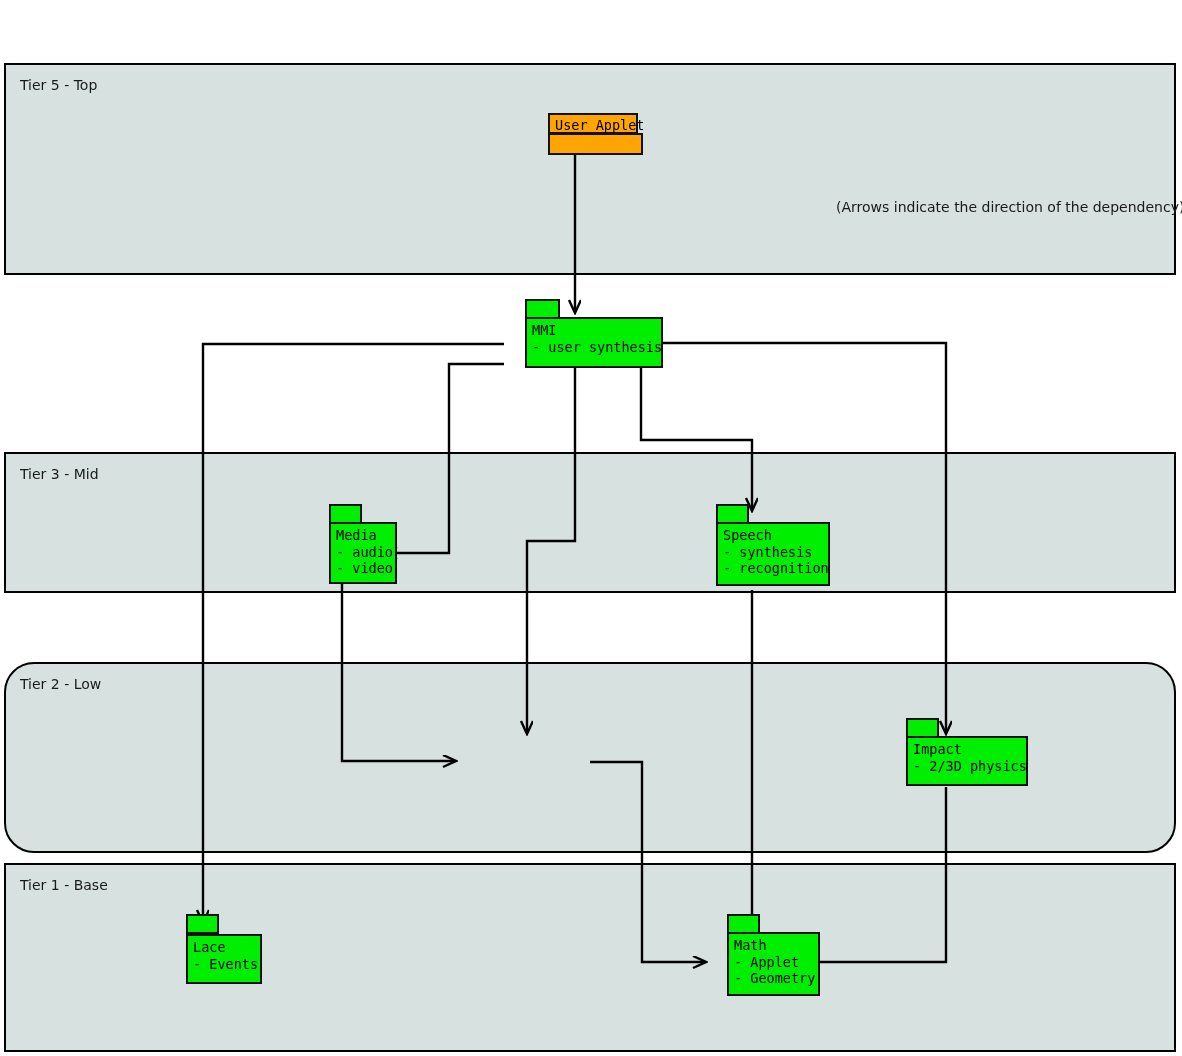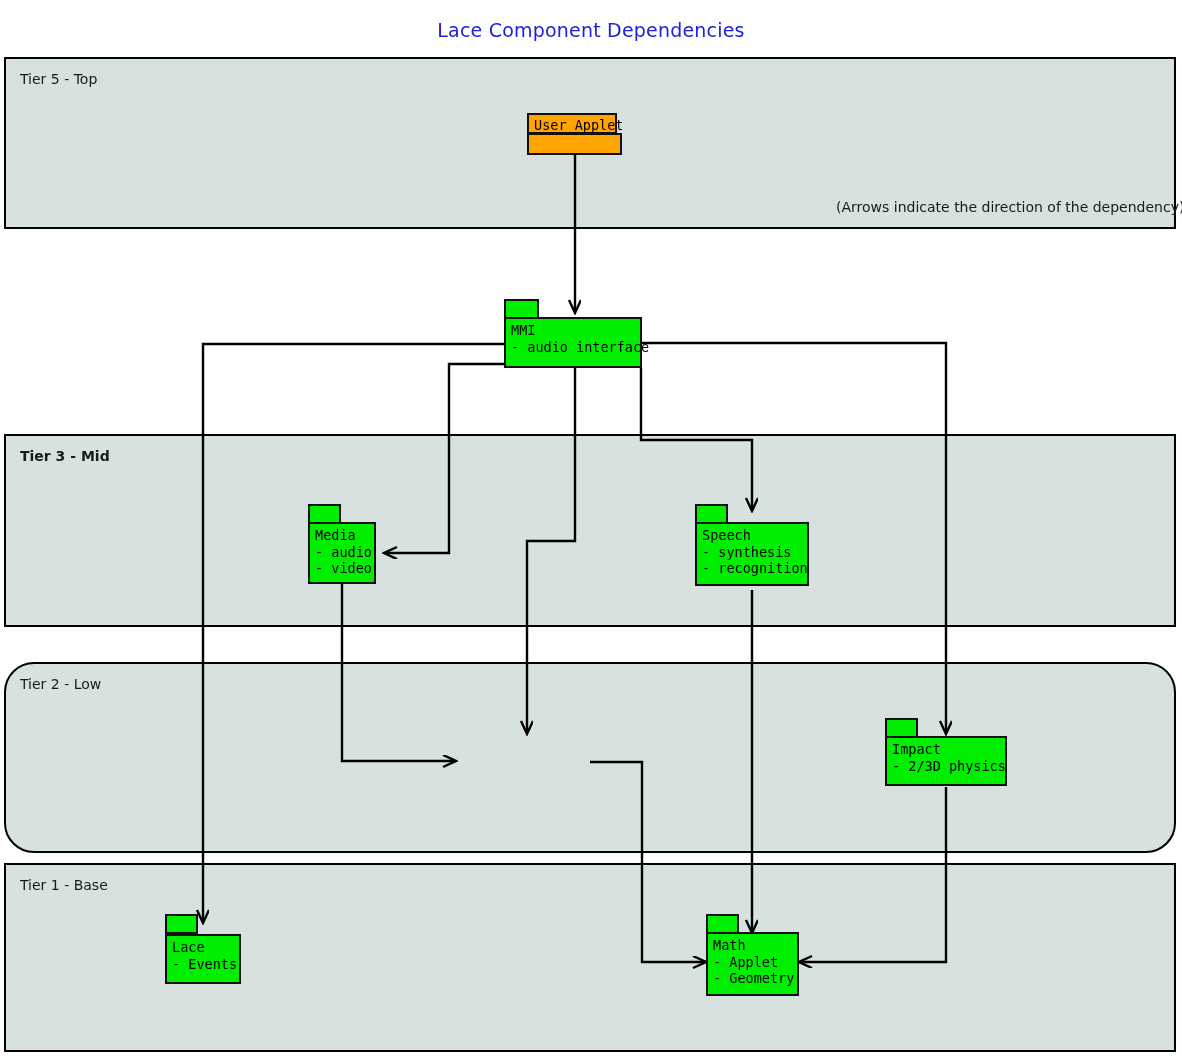--- a/index.html
+++ b/index.html
@@ -57,20 +57,21 @@
   #wires {
     position: absolute;
     left: 0; top: 0;
     width: 1182px; height: 1056px;
     z-index: 4;
     pointer-events: none;
   }
   .pkg {
     position: absolute;
     z-index: 7;
+    margin-left: 21px;
   }
   .pkg-tab {
     position: absolute;
     left: 0;
     top: 0;
     border: 2px solid #111111;
     box-sizing: border-box;
     background: #00ee00;
   }
   .pkg-body {
@@ -104,28 +105,27 @@
     color: #000000;
     padding: 2px 0 0 5px;
     white-space: pre;
   }
 </style>
 </head>
 <body>
 
 <div id="canvas">
 
-  <div id="diagram-title">Lace Component Dependencies</div>
-
-  <div class="tier" id="band-tier5" style="top:57px; height:172px;">
+
+  <div class="tier" id="band-tier5" style="top:63px; height:212px;">
     <span class="tier-label">Tier 5 - Top</span>
   </div>
 
 
-  <div class="tier" id="band-tier3" style="top:434px; height:193px;font-weight:bold;">
+  <div class="tier" id="band-tier3" style="top:452px; height:141px;">
     <span class="tier-label">Tier 3 - Mid</span>
   </div>
 
   <div class="tier" id="band-tier2" style="top:662px; height:191px;border-radius:30px;">
     <span class="tier-label">Tier 2 - Low</span>
   </div>
 
   <div class="tier" id="band-tier1" style="top:863px; height:189px;">
     <span class="tier-label">Tier 1 - Base</span>
   </div>
@@ -164,21 +164,21 @@
   </svg>
 
   <div class="pkg orange inverted" id="pkg-user-applet" style="left:527px; top:113px; width:95px; height:42px;">
     <div class="pkg-label-top" style="width:90px; height:21px;">User Applet</div>
     <div class="pkg-body" style="top:20px; width:95px; height:22px;"></div>
   </div>
 
   <div class="pkg" id="pkg-mmi" style="left:504px; top:299px; width:138px; height:69px;">
     <div class="pkg-tab" style="width:35px; height:20px;"></div>
     <div class="pkg-body" style="top:18px; width:138px; height:51px;">MMI
-- audio interface</div>
+- user synthesis</div>
   </div>
 
   <div class="pkg" id="pkg-media" style="left:308px; top:504px; width:68px; height:80px;">
     <div class="pkg-tab" style="width:33px; height:20px;"></div>
     <div class="pkg-body" style="top:18px; width:68px; height:62px;">Media
 - audio
 - video</div>
   </div>
 
   <div class="pkg" id="pkg-speech" style="left:695px; top:504px; width:114px; height:82px;">

